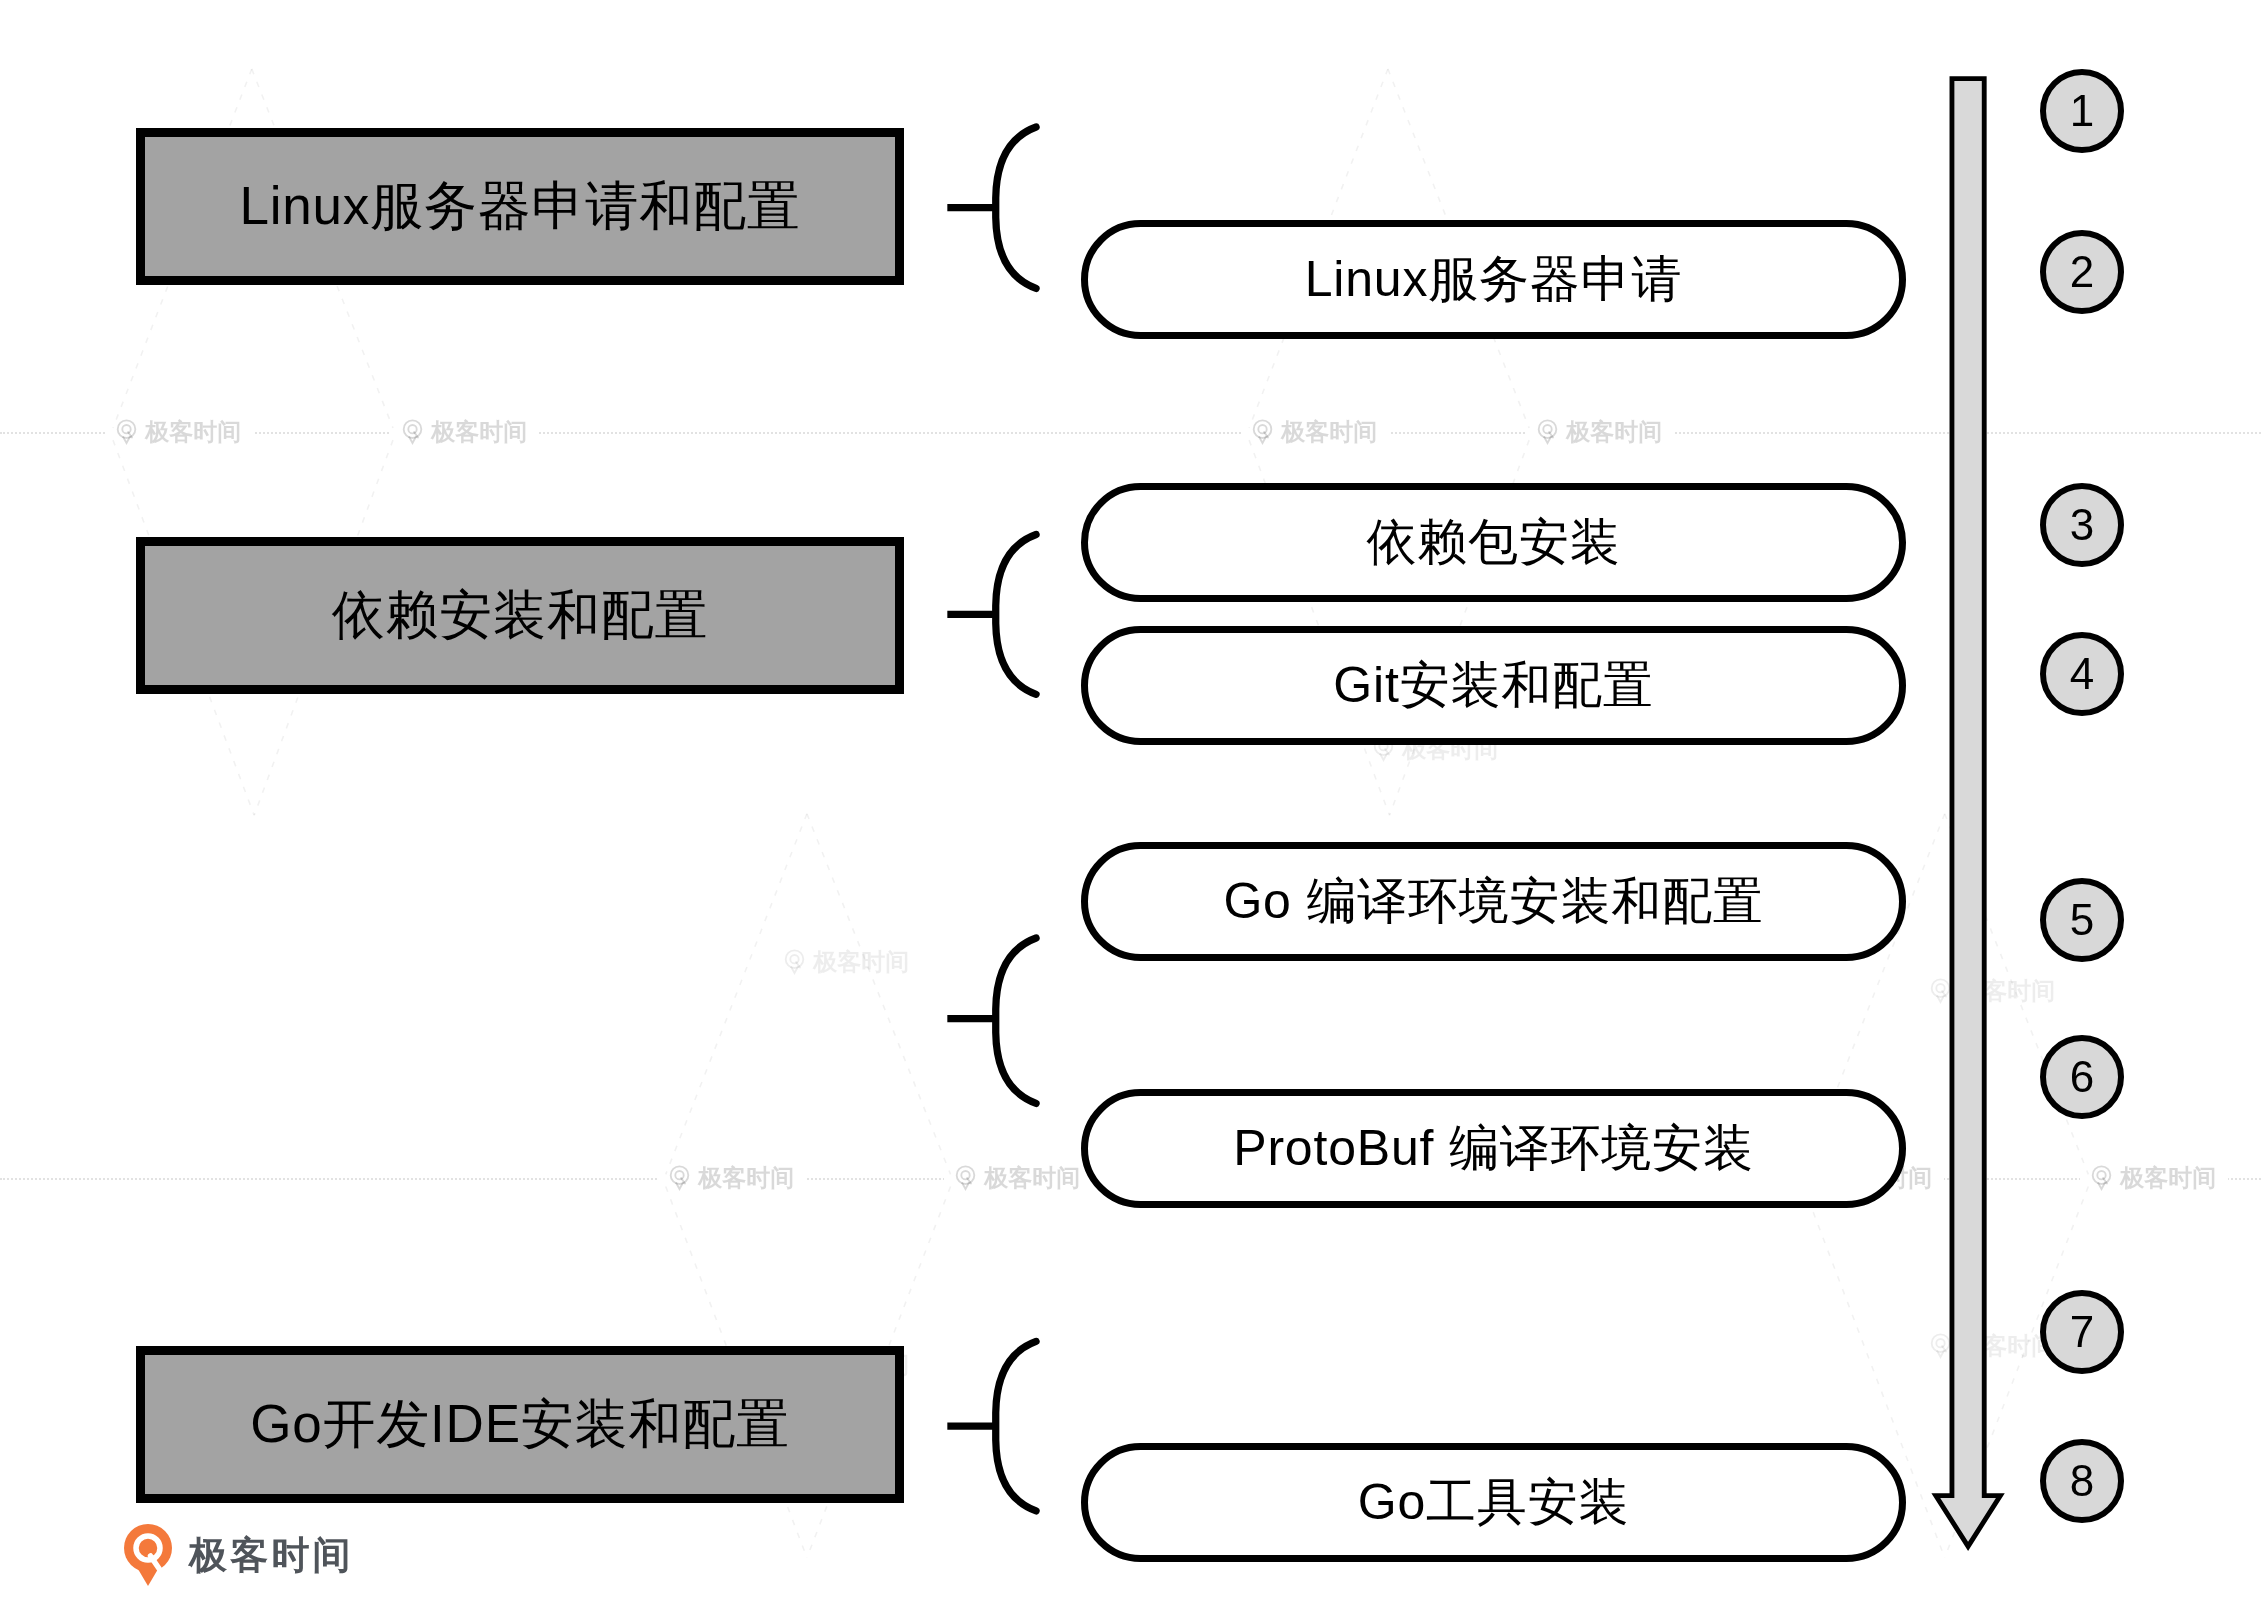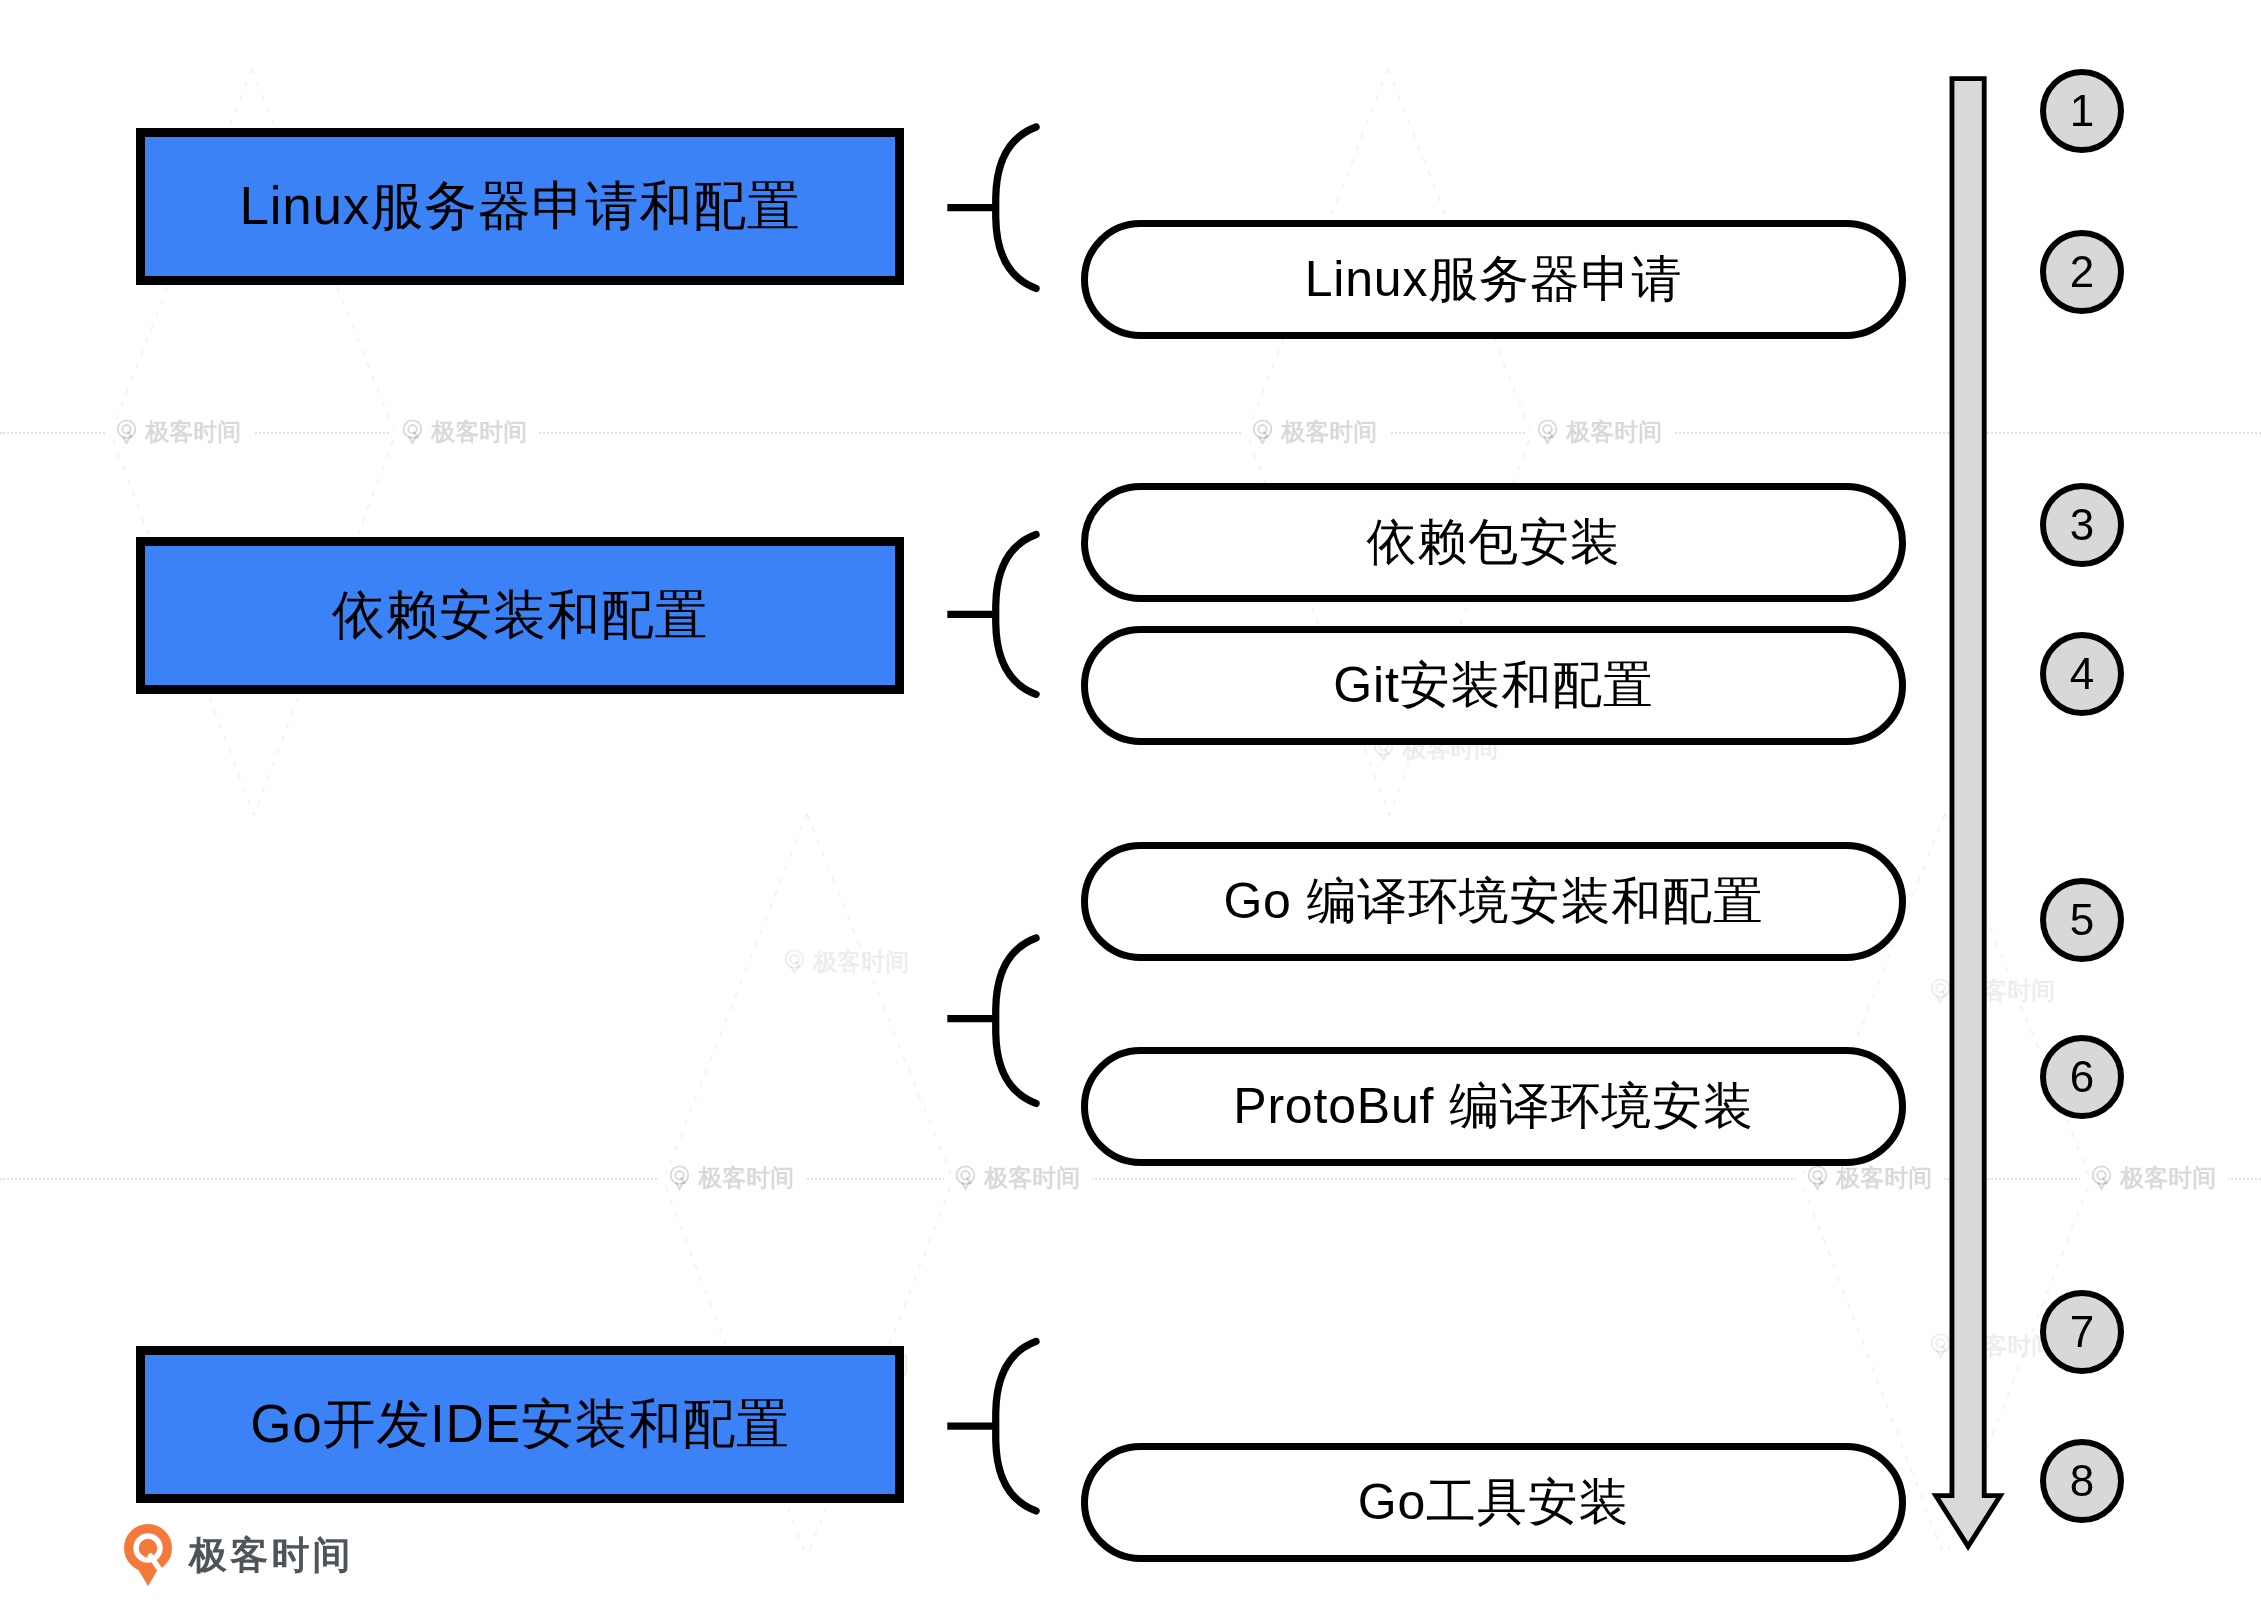--- a/index.html
+++ b/index.html
@@ -18,21 +18,21 @@
   .wm svg { width:21px; height:27px; flex:0 0 auto; }
   .wm.faint { background:transparent; color:rgba(0,0,0,0.07); }
   
   svg.overlay { position:absolute; left:0; top:0; }
   .lattice line { stroke:rgba(0,0,0,0.055); stroke-width:2; stroke-dasharray:7 10; }
   .brace { fill:none; stroke:#000; stroke-width:9; stroke-linecap:round; }
   .dash  { stroke:#000; stroke-width:9; stroke-linecap:butt; }
   
   .cat-box {
     position:absolute; left:136px; width:768px; height:157px; box-sizing:border-box;
-    border:9px solid #000; background:#3b82f6; display:flex; align-items:center; justify-content:center;
+    border:9px solid #000; background:#a3a3a3; display:flex; align-items:center; justify-content:center;
     font-size:53px; letter-spacing:0.8px; text-align:center;
   }
   .pill {
     position:absolute; left:1081px; width:825px; height:119px; box-sizing:border-box;
     border:7.3px solid #000; border-radius:61px; background:#fff;
     display:flex; align-items:center; justify-content:center; font-size:50px; letter-spacing:0.8px;
   }
   .num {
     position:absolute; left:2040px; width:84px; height:84px; box-sizing:border-box;
     border:6.5px solid #000; border-radius:50%; background:#d8d8d8;
@@ -236,21 +236,21 @@
     </div>
   <div class="pill" style="top:626px">
       <span>Git安装和配置</span>
     </div>
   <div class="pill" style="top:483px">
       <span>依赖包安装</span>
     </div>
   <div class="pill" style="top:842px">
       <span>Go 编译环境安装和配置</span>
     </div>
-  <div class="pill" style="top:1047px">
+  <div class="pill" style="top:1089px">
       <span>ProtoBuf 编译环境安装</span>
     </div>
   <div class="pill" style="top:1443px">
       <span>Go工具安装</span>
     </div>
 
   <div class="num" style="top:69px">
       <span>1</span>
     </div>
   <div class="num" style="top:230px">

